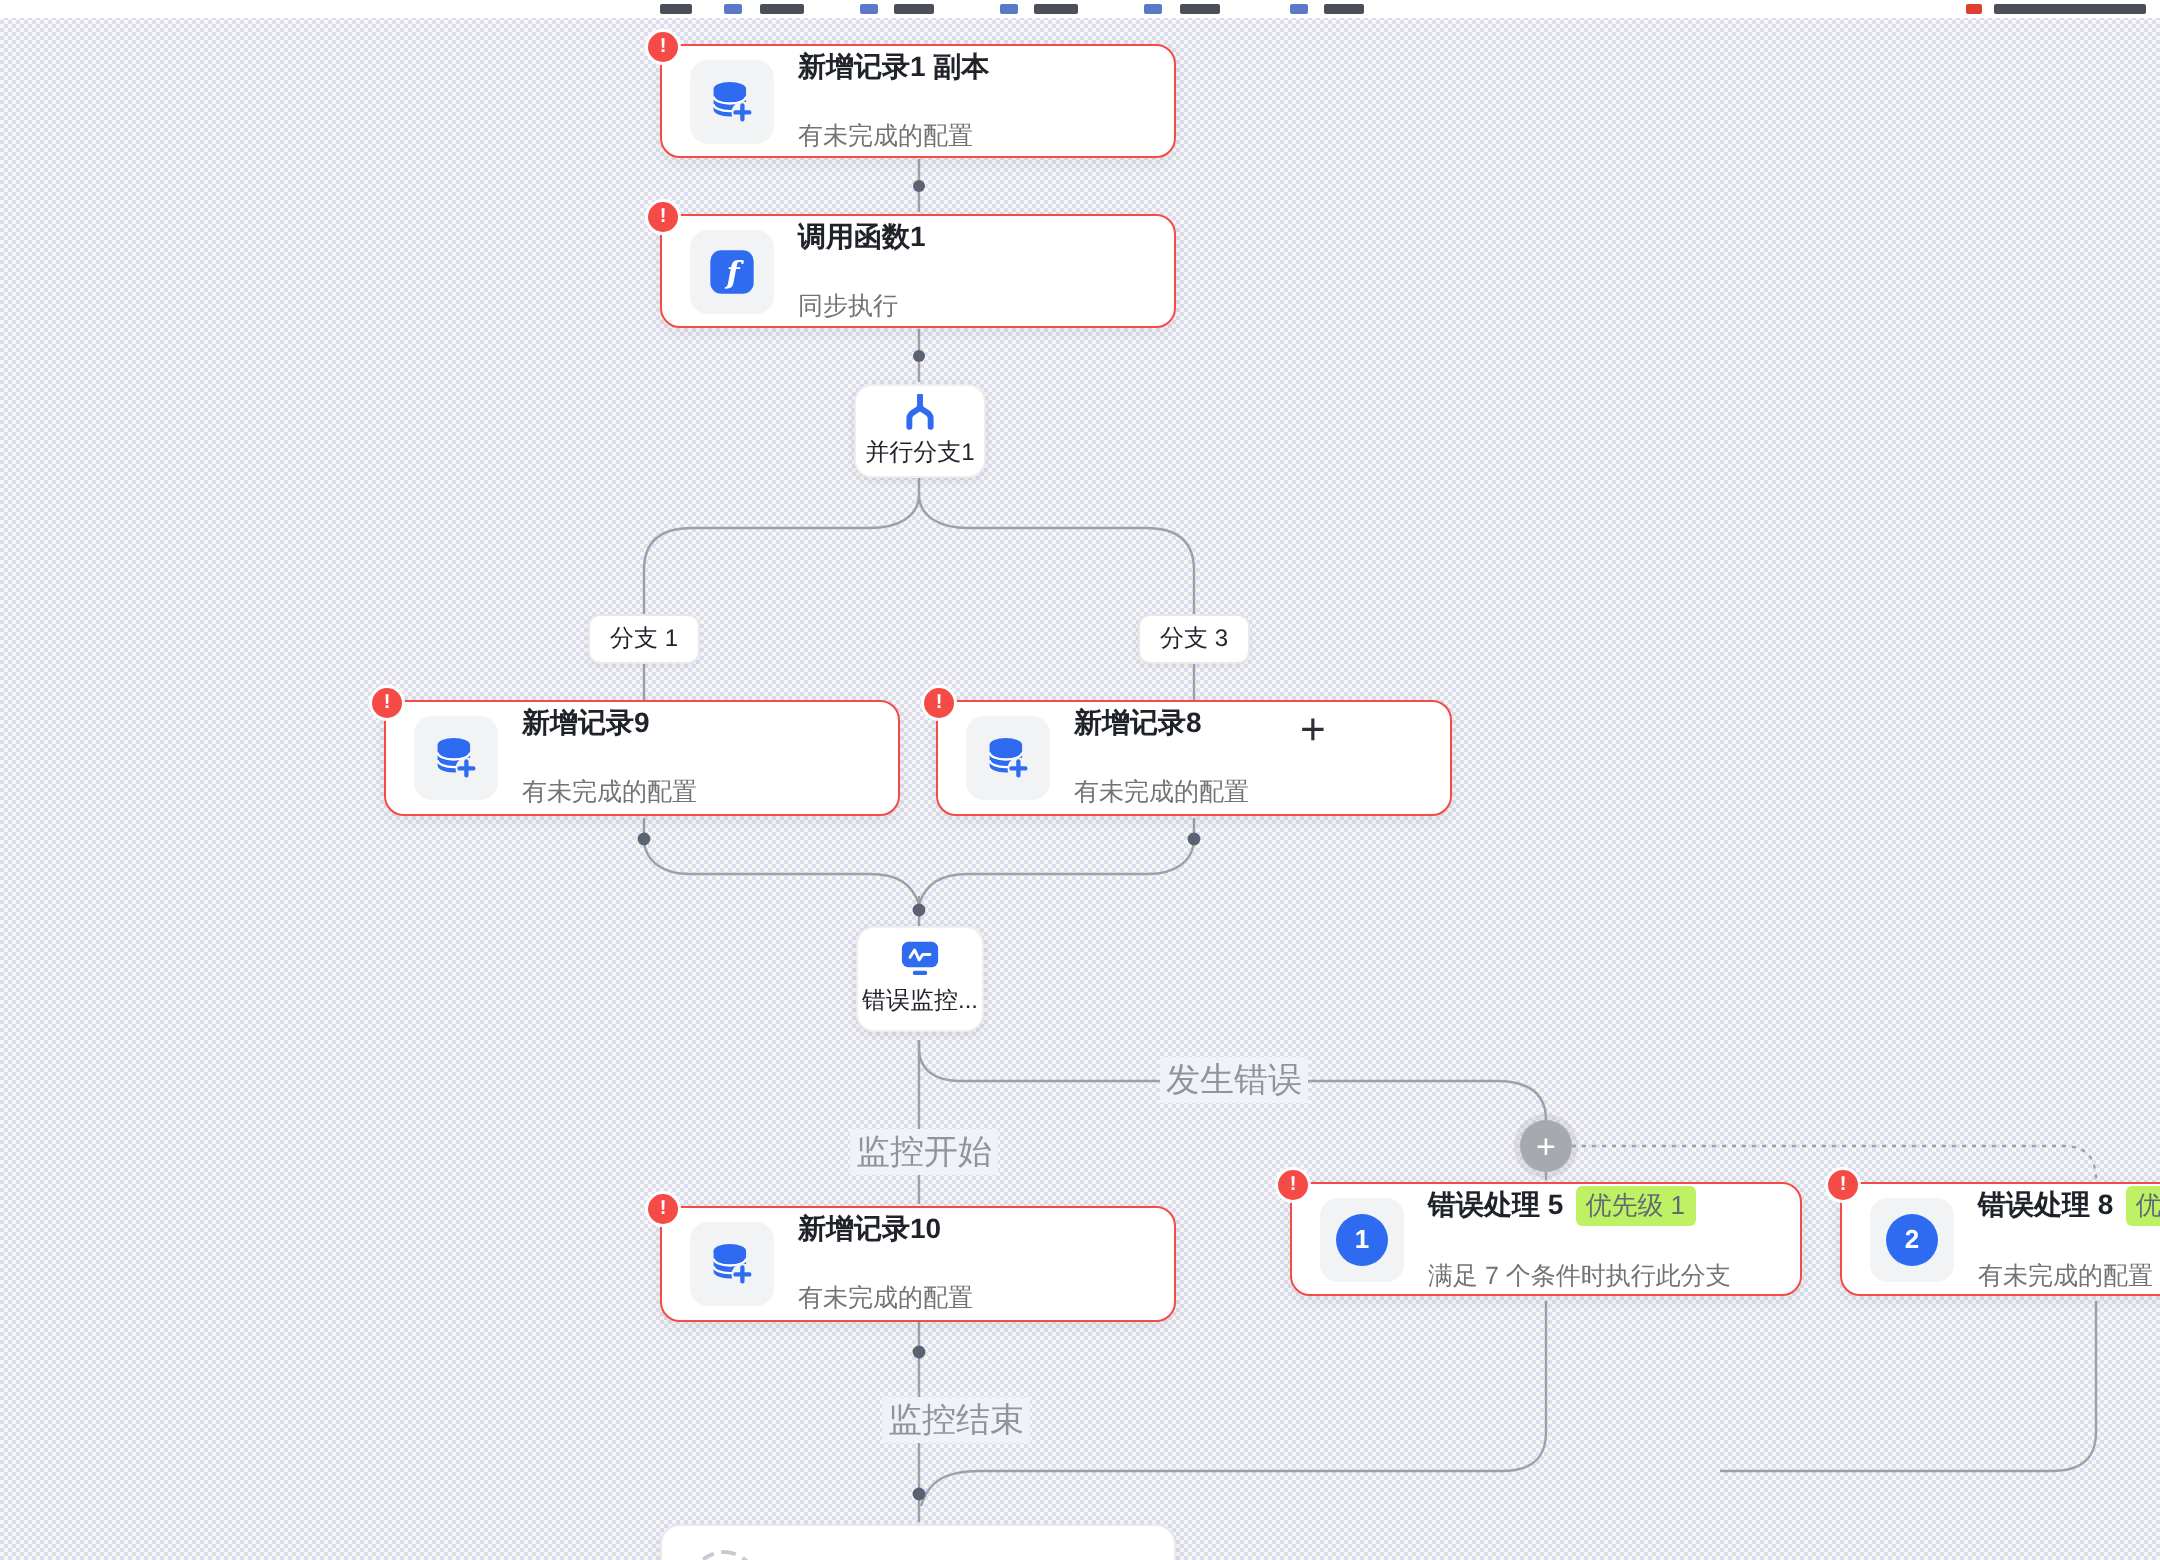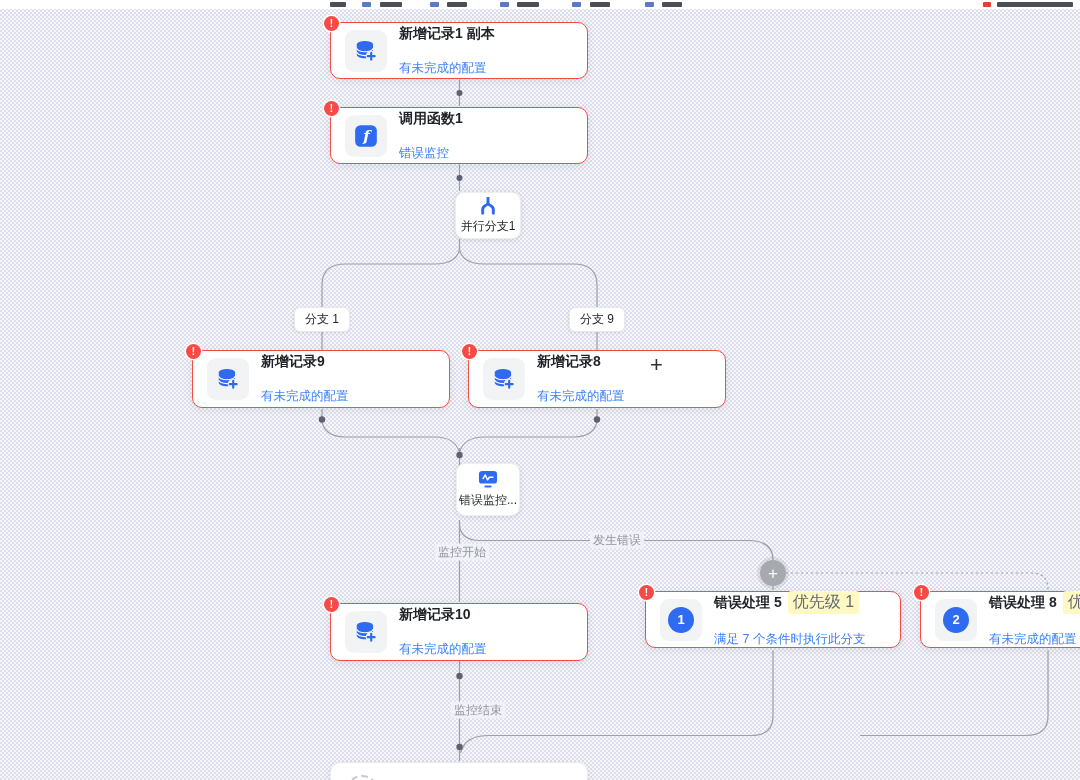--- a/index.html
+++ b/index.html
@@ -26,50 +26,50 @@
     position:absolute; display:flex; align-items:center; gap:12px;
     background:#ffffff; border:1.5px solid #f54a45; border-radius:10px;
     padding:0 14px; box-shadow:0 2px 8px rgba(31,35,41,.08); z-index:10;
   }
   .node .iconbox {
     width:42px; height:42px; border-radius:9px; background:#f2f3f5;
     display:flex; align-items:center; justify-content:center; flex:0 0 auto;
   }
   .node .txt { display:flex; flex-direction:column; gap:17px; min-width:0; }
   .node .title { font-size:14px; font-weight:bold; color:#1f2329; white-space:nowrap; display:flex; align-items:center; gap:6px; }
-  .node .subtitle { font-size:12.5px; color:#3b82f6; white-space:nowrap; }
-  .tag { font-size:16px; font-weight:normal; color:#646a73; background:#fef9c3; border-radius:3px; padding:1px 5px; }
+  .node .subtitle { font-size:12.5px; color:#737373; white-space:nowrap; }
+  .tag { font-size:13px; font-weight:normal; color:#646a73; background:#bef264; border-radius:3px; padding:1px 5px; }
 
   .badge {
     position:absolute; left:-7px; top:-7px; width:15px; height:15px; border-radius:50%;
     background:#f54a45; color:#fff; font-size:10px; font-weight:bold;
     display:flex; align-items:center; justify-content:center; box-shadow:0 0 0 1.5px #ffffff; z-index:12;
   }
 
   .numcircle {
     width:26px; height:26px; border-radius:50%; background:#2f6bf0; color:#fff;
     font-size:13px; font-weight:bold; display:flex; align-items:center; justify-content:center;
   }
 
   
   .mininode {
     position:absolute; background:#fff; border-radius:9px; z-index:10;
     box-shadow:0 1px 5px rgba(31,35,41,.12); border:1px solid #eceef1;
-    display:flex; flex-direction:column; align-items:center; justify-content:center; gap:3px;margin-left:28px;
+    display:flex; flex-direction:column; align-items:center; justify-content:center; gap:3px;
   }
   .mininode .mlabel { font-size:12px; color:#1f2329; white-space:nowrap; }
 
   .pill {
     position:absolute; transform:translateX(-50%); background:#fff; border:1px solid #e7e9ed;
     border-radius:6px; padding:3px 10px; font-size:12px; color:#1f2329; z-index:10;
     box-shadow:0 1px 3px rgba(31,35,41,.08); white-space:nowrap;margin-top:16px;
   }
 
   .edgelabel {
-    position:absolute; transform:translate(-50%,-50%); font-size:12px; color:#8f959e;
+    position:absolute; transform:translate(-50%,-50%); font-size:17px; color:#8f959e;
     background:#f1f1f8; padding:0 3px; z-index:5; white-space:nowrap;
   }
 
   .plusbtn {
     position:absolute; width:26px; height:26px; border-radius:50%; background:#a6a9ae;
     color:#fff; font-size:17px; line-height:1; display:flex; align-items:center; justify-content:center;
     z-index:11; box-shadow:0 0 0 3px rgba(166,169,174,.25);
   }
 
   .cursor-plus { position:absolute; z-index:20; color:#2b2f36; font-size:22px; font-weight:300; line-height:1; }
@@ -145,33 +145,33 @@
   <div class="node" style="left:330px;top:107px;width:258px;height:57px">
     <div class="badge">!</div>
     <div class="iconbox">
       <svg width="26" height="26" viewBox="0 0 24 24">
         <rect x="2" y="2" width="20" height="20" rx="5" fill="#2f6bf0"></rect>
         <text x="12.5" y="17" font-size="14" font-style="italic" font-weight="bold" fill="#fff" text-anchor="middle" font-family="'DejaVu Serif',serif">f</text>
       </svg>
     </div>
     <div class="txt">
       <div class="title">调用函数1</div>
-      <div class="subtitle">错误监控</div>
+      <div class="subtitle">同步执行</div>
     </div>
   </div>
 
   <div class="mininode" style="left:427px;top:192px;width:66px;height:47px">
     <svg width="20" height="18" viewBox="0 0 24 22">
       <path d="M12 1 V7 M12 7 C12 11 5.5 10 5.5 15 V20 M12 7 C12 11 18.5 10 18.5 15 V20" stroke="#2f6bf0" stroke-width="3.6" fill="none" stroke-linecap="round"></path>
     </svg>
     <div class="mlabel">并行分支1</div>
   </div>
 
   <div class="pill" style="left:322px;top:291px">分支 1</div>
-  <div class="pill" style="left:597px;top:291px">分支 9</div>
+  <div class="pill" style="left:597px;top:291px">分支 3</div>
 
   <div class="node" style="left:192px;top:350px;width:258px;height:58px">
     <div class="badge">!</div>
     <div class="iconbox">
       <svg width="26" height="26" viewBox="0 0 24 24">
         <ellipse cx="11" cy="6" rx="7.5" ry="3.2" fill="#2f6bf0"></ellipse>
         <path d="M3.5 6 v9.5 c0 1.8 3.4 3.2 7.5 3.2 s7.5-1.4 7.5-3.2 V6" fill="#2f6bf0"></path>
         <path d="M3.5 9.5 c0 1.8 3.4 3.2 7.5 3.2 s7.5-1.4 7.5-3.2 M3.5 13 c0 1.8 3.4 3.2 7.5 3.2 s7.5-1.4 7.5-3.2" stroke="#fff" stroke-width="1.1" fill="none"></path>
         <circle cx="16.8" cy="16.8" r="5" fill="#f2f3f5"></circle>
         <path d="M16.8 13.6 v6.4 M13.6 16.8 h6.4" stroke="#2f6bf0" stroke-width="2" stroke-linecap="round"></path>
@@ -205,21 +205,21 @@
   <div class="mininode" style="left:428px;top:463px;width:64px;height:53px">
     <svg width="22" height="19" viewBox="0 0 24 21">
       <rect x="2" y="1" width="20" height="14" rx="3.5" fill="#2f6bf0"></rect>
       <path d="M6.5 9.5 L9 5.5 L11.5 11 L13.5 8 H17.5" stroke="#fff" stroke-width="1.6" fill="none" stroke-linecap="round" stroke-linejoin="round"></path>
       <rect x="8" y="17" width="8" height="2.4" rx="1.2" fill="#2f6bf0"></rect>
     </svg>
     <div class="mlabel">错误监控...</div>
   </div>
 
   <div class="edgelabel" style="left:617px;top:540px">发生错误</div>
-  <div class="edgelabel" style="left:462px;top:552px">监控开始</div>
+  <div class="edgelabel" style="left:462px;top:576px">监控开始</div>
   <div class="edgelabel" style="left:478px;top:710px">监控结束</div>
 
   <div class="plusbtn" style="left:760px;top:560px">+</div>
 
   <div class="node" style="left:330px;top:603px;width:258px;height:58px">
     <div class="badge">!</div>
     <div class="iconbox">
       <svg width="26" height="26" viewBox="0 0 24 24">
         <ellipse cx="11" cy="6" rx="7.5" ry="3.2" fill="#2f6bf0"></ellipse>
         <path d="M3.5 6 v9.5 c0 1.8 3.4 3.2 7.5 3.2 s7.5-1.4 7.5-3.2 V6" fill="#2f6bf0"></path>

